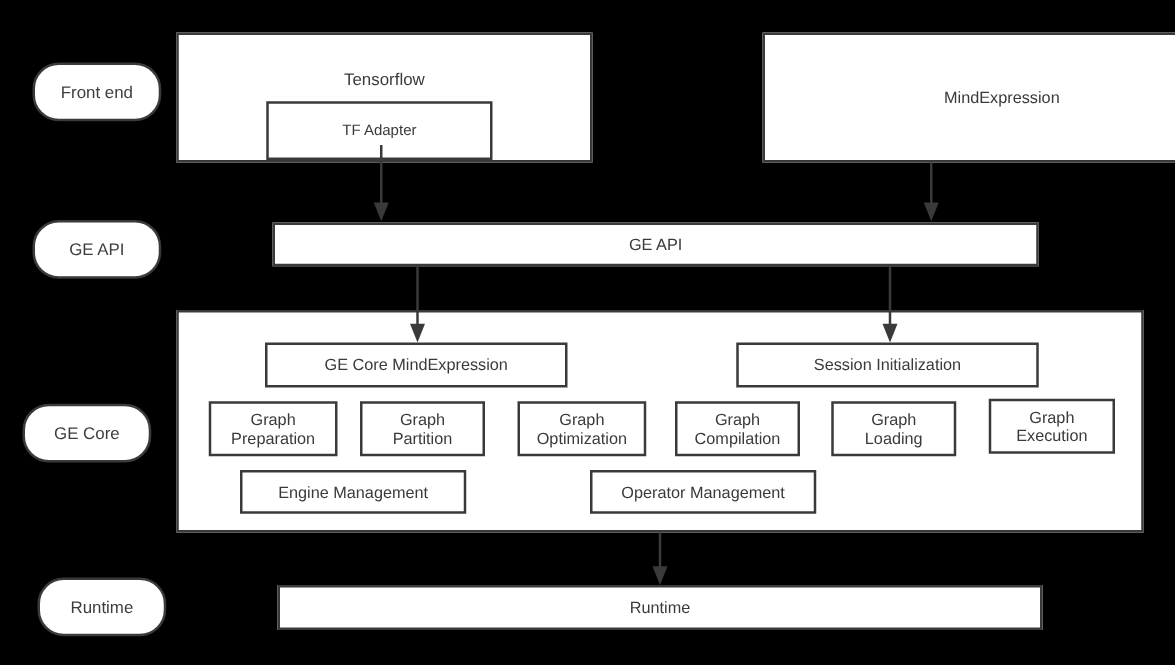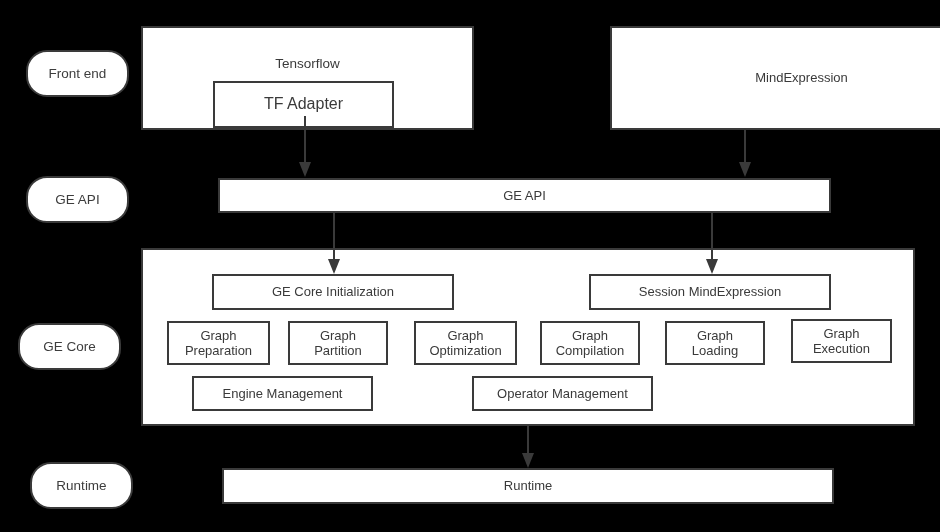--- a/index.html
+++ b/index.html
@@ -65,30 +65,30 @@
 
   <div class="box bordered label-box" style="left:26px; top:176px; width:103px; height:47px;">GE API</div>
 
   <div class="box bordered label-box" style="left:18px; top:323px; width:103px; height:47px;">GE Core</div>
 
   <div class="box bordered label-box" style="left:30px; top:462px; width:103px; height:47px;">Runtime</div>
 
   <div class="box bordered panel" style="left:141px; top:26px; width:333px; height:104px;">
     <div class="panel-title" style="top:28px;">Tensorflow</div>
   </div>
-  <div class="box bordered" style="left:213px; top:81px; width:181px; height:47px; font-size:16px;">TF Adapter</div>
+  <div class="box bordered" style="left:213px; top:81px; width:181px; height:47px; font-size:12px;">TF Adapter</div>
 
   <div class="box bordered" style="left:586px; top:26px; width:383px; height:104px;margin-left:24px;">MindExpression</div>
 
   <div class="box bordered" style="left:218px; top:178px; width:613px; height:35px;">GE API</div>
 
   <div class="box bordered panel" style="left:141px; top:248px; width:774px; height:178px;"></div>
 
-  <div class="box bordered" style="left:212px; top:274px; width:242px; height:36px;">GE Core Initialization</div>
-  <div class="box bordered" style="left:589px; top:274px; width:242px; height:36px;">Session MindExpression</div>
+  <div class="box bordered" style="left:212px; top:274px; width:242px; height:36px;">GE Core MindExpression</div>
+  <div class="box bordered" style="left:589px; top:274px; width:242px; height:36px;">Session Initialization</div>
 
   <div class="box bordered" style="left:167px; top:321px; width:103px; height:44px;">Graph
 Preparation</div>
   <div class="box bordered" style="left:288px; top:321px; width:100px; height:44px;">Graph
 Partition</div>
   <div class="box bordered" style="left:414px; top:321px; width:103px; height:44px;">Graph
 Optimization</div>
   <div class="box bordered" style="left:540px; top:321px; width:100px; height:44px;">Graph
 Compilation</div>
   <div class="box bordered" style="left:665px; top:321px; width:100px; height:44px;">Graph

